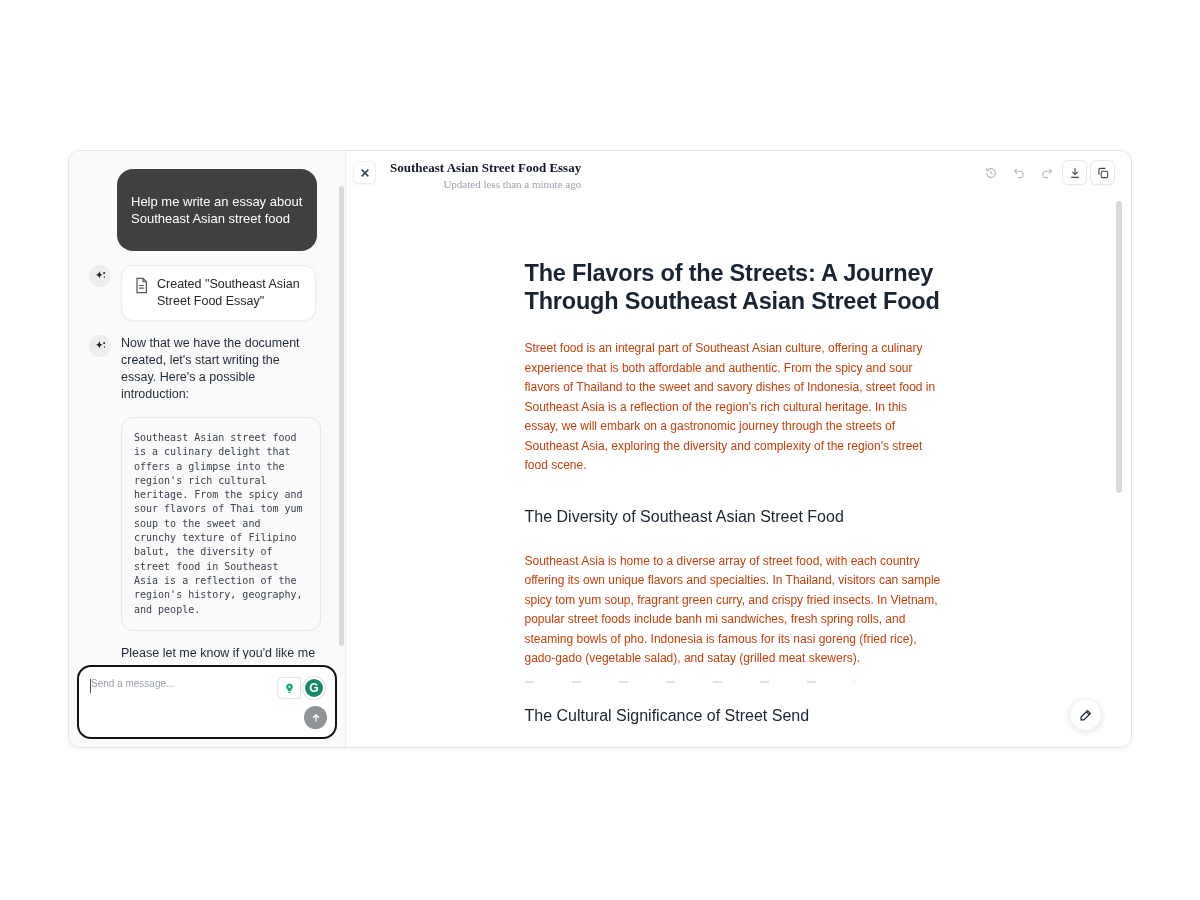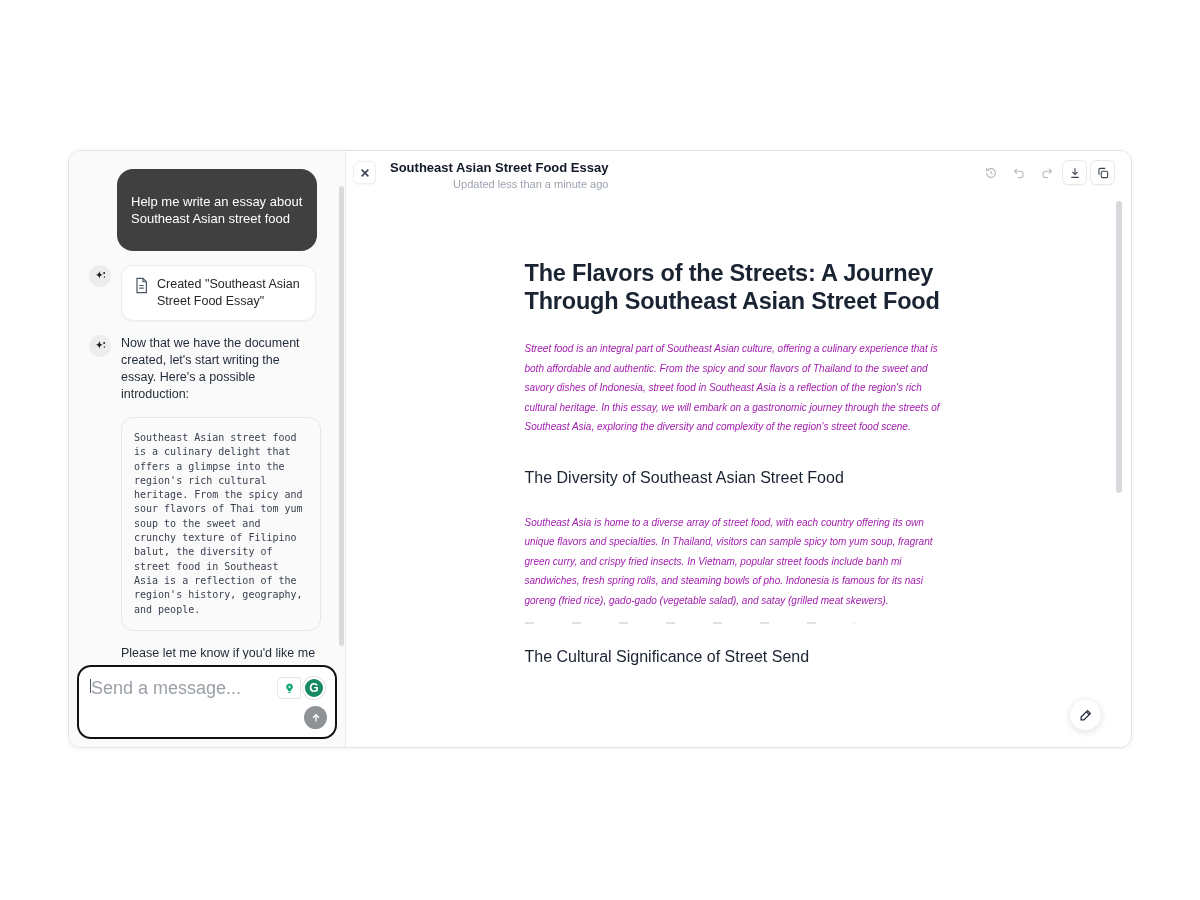--- a/index.html
+++ b/index.html
@@ -54,21 +54,21 @@
   .chat-scrollbar { position: absolute; left: 270px; top: 35px; width: 5px; height: 460px; background: #dadadd; border-radius: 3px; }
 
   
   .composer-wrap { flex: 0 0 auto; padding: 6px 8px 8px 8px; }
   .composer {
     position: relative; height: 74px; background: #fff;
     border: 2px solid #101214; border-radius: 14px;
   }
   .composer input {
     position: absolute; left: 12px; top: 11px; width: 160px; border: none; outline: none;
-    font-family: "Liberation Sans", sans-serif; font-size: 18px; color: #374151; background: transparent;
+    font-family: "Liberation Sans", sans-serif; font-size: 10px; color: #374151; background: transparent;
   }
   .composer input::placeholder { color: #9aa0a8; }
   .caret { position: absolute; left: 11px; top: 12px; width: 1px; height: 14px; background: #4b5563; }
   .ext-icons { position: absolute; right: 10px; top: 10px; display: flex; align-items: center; gap: 2px; }
   .ext-bulb {
     width: 24px; height: 22px; background: #fff; border: 1px solid #e4e4e7; border-radius: 6px 0 0 6px;
     display: flex; align-items: center; justify-content: center;
   }
   .ext-bulb svg { width: 13px; height: 13px; }
   .ext-g {
@@ -84,37 +84,37 @@
 
   
   .doc-panel { position: relative; flex: 1; background: #fff; overflow: hidden; }
   .doc-header { display: flex; align-items: flex-start; padding: 7px 16px 0 7px; height: 46px; }
   .close-btn {
     width: 23px; height: 23px; border-radius: 6px; background: #fff; border: 1px solid #efeff1;
     box-shadow: 0 1px 2px rgba(0,0,0,0.05);
     display: flex; align-items: center; justify-content: center; cursor: pointer; margin-top: 3px;
   }
   .close-btn svg { width: 12px; height: 12px; stroke: #374151; stroke-width: 2; }
-  .doc-title-block { margin-left: 14px; }
+  .doc-title-block { margin-left: 14px; font-family: Liberation Serif, serif; }
   .doc-title { font-size: 13px; font-weight: bold; color: #111827; line-height: 16px; margin-top: 2px; }
   .doc-status { font-size: 11px; color: #9ca3af; margin-top: 2px; text-align: right; }
 
   .doc-toolbar { margin-left: auto; display: flex; align-items: center; gap: 3px; margin-top: 2px; }
   .tb-btn {
     width: 25px; height: 25px; border-radius: 6px; display: flex; align-items: center; justify-content: center;
     cursor: pointer; background: transparent; border: 1px solid transparent;
   }
   .tb-btn svg { width: 14px; height: 14px; fill: none; stroke-width: 1.9; }
   .tb-btn.muted svg { stroke: #b6babf; }
   .tb-btn.solid { background: #fff; border-color: #e9e9ec; box-shadow: 0 1px 1px rgba(0,0,0,0.03); }
   .tb-btn.solid svg { stroke: #3f4550; }
 
   .doc-body { width: 416px; margin: 10px auto; padding-top: 52px; transform: translateX(-6px); }
   .doc-h1 { font-size: 23.5px; line-height: 28px; font-weight: bold; color: #1a2332; letter-spacing: -0.2px; }
-  .doc-p { font-size: 10px; line-height: 19.5px; color: #a21caf; margin-top: 24px; font-style: italic; }
+  .doc-p { font-size: 12px; line-height: 19.5px; color: #c2410c; margin-top: 24px; }
   .doc-h2 { font-size: 16px; font-weight: normal; color: #1a2332; margin-top: 32px; }
   .doc-p2 { margin-top: 26px; }
   .stream-remnant {
     margin-top: 12px; height: 2px; width: 330px; opacity: 0.55;
     background: repeating-linear-gradient(90deg, #c6c8cc 0 9px, transparent 9px 47px);
   }
   .doc-h3 { margin-top: 24px; }
 
   .doc-scrollbar { position: absolute; right: 9px; top: 50px; width: 6px; height: 292px; background: #d7d9dc; border-radius: 3px; }
 

